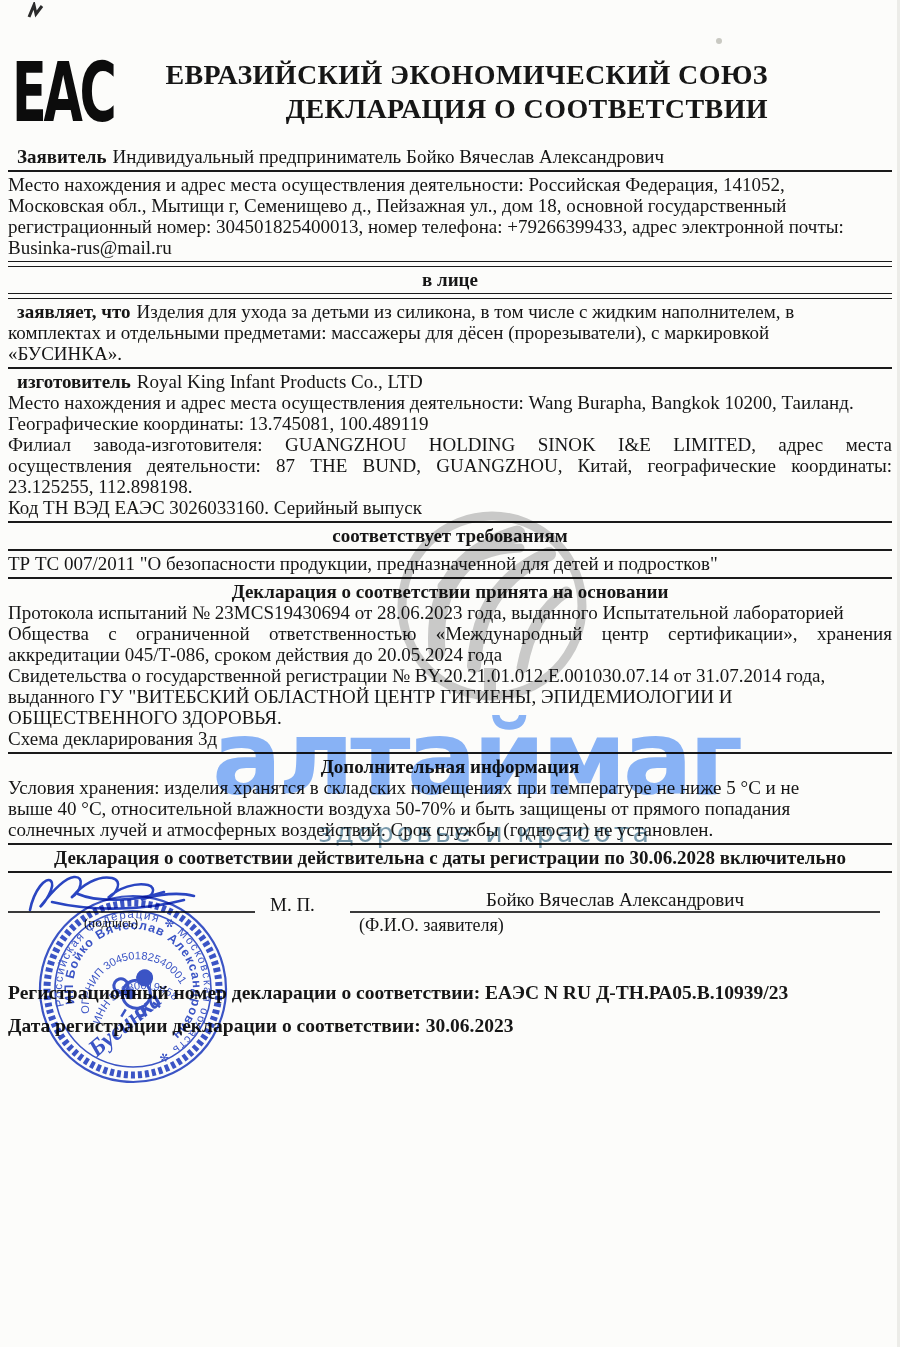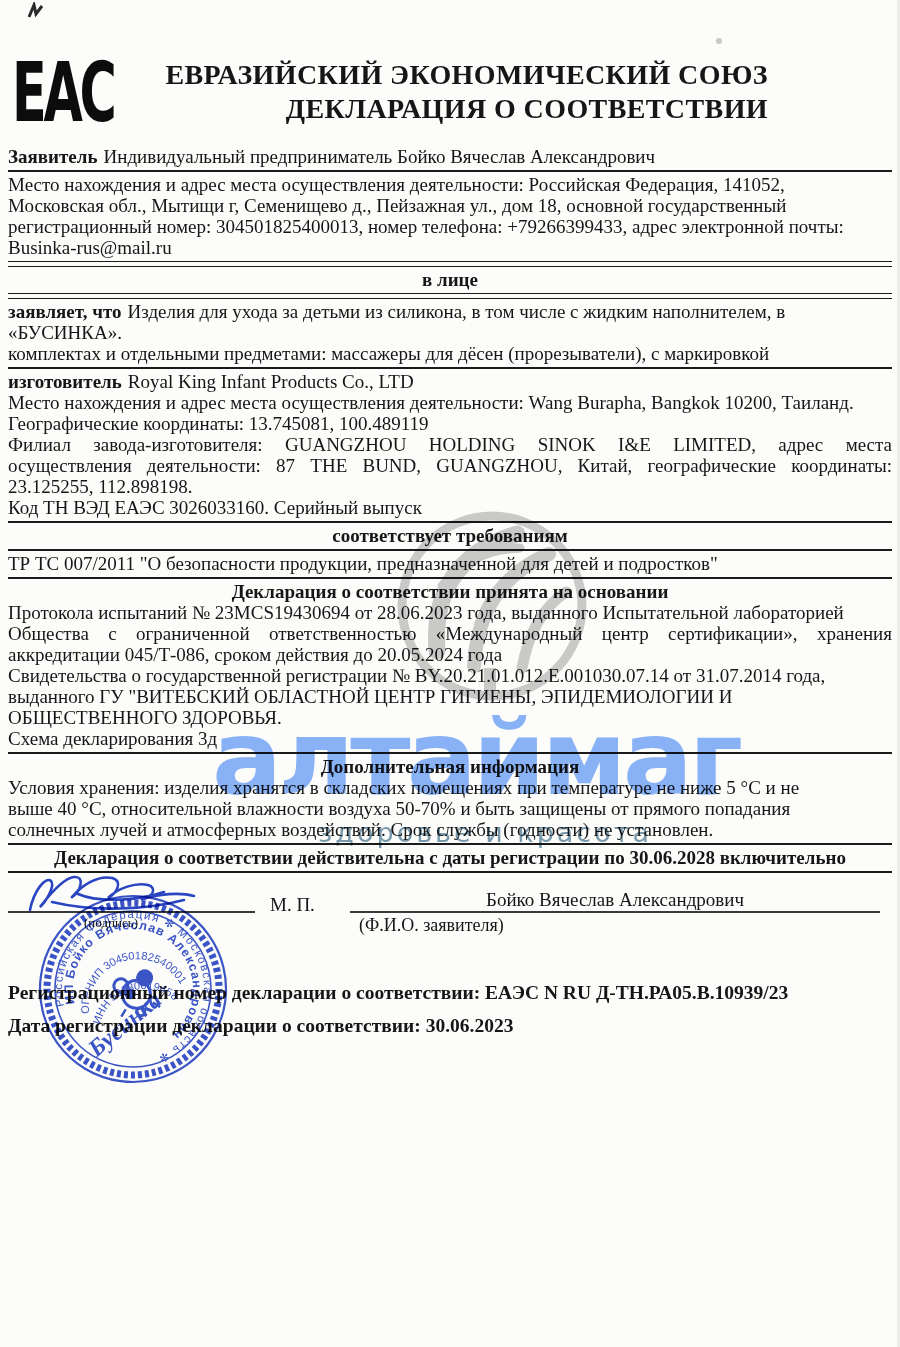--- a/index.html
+++ b/index.html
@@ -8,21 +8,21 @@
   
   .eac{position:absolute;left:12px;top:52px;font-family:"DejaVu Sans",sans-serif;
        font-weight:bold;font-size:62px;letter-spacing:-4px;color:#0c0c0c;
        transform:scale(0.82,1.32);transform-origin:top left;line-height:62px;}
   .title{position:absolute;left:118px;top:58px;width:650px;text-align:right;
          font-weight:bold;font-size:28px;line-height:34px;letter-spacing:.4px;}
   
   #flow{position:absolute;left:8px;top:146px;width:884px;z-index:1;}
   .row{font-size:19px;line-height:21px;white-space:nowrap;}
   .b{font-weight:bold;text-align:center;}
-  .lbl{font-weight:bold;padding-right:6px;}
+  .lbl{font-weight:bold;padding-right:6px;margin-left:9px;}
   .just{white-space:normal;text-align:justify;text-align-last:justify;}
   .rule{border-top:2px solid #1a1a1a;margin:3px 0 2px;}
   .drule{border-top:1.7px solid #1a1a1a;border-bottom:1.7px solid #1a1a1a;height:4px;margin:3px 0 2px;}
   
   .abs{position:absolute;}
   .sigline{left:8px;top:911px;width:247px;border-top:2px solid #3a3a3a;z-index:1;}
   .sigcap{left:84px;top:915px;font-size:13px;z-index:1;}
   .mp{left:270px;top:894px;font-size:19px;z-index:1;}
   .fioname{left:350px;top:889px;width:530px;text-align:center;font-size:19px;z-index:1;}
   .fioline{left:350px;top:911px;width:530px;border-top:2px solid #3a3a3a;z-index:1;}
@@ -66,22 +66,22 @@
     <div class="row">регистрационный номер: 304501825400013, номер телефона: +79266399433, адрес электронной почты:</div>
     <div class="row">Businka-rus@mail.ru</div>
     <div class="drule"></div>
 
     <div class="row b">в лице</div>
     <div class="drule"></div>
 
     <div class="row">
       <span class="lbl">заявляет, что</span><span>Изделия для ухода за детьми из силикона, в том числе с жидким наполнителем, в</span>
     </div>
+    <div class="row">комплектах и отдельными предметами: массажеры для дёсен (прорезыватели), с маркировкой</div>
     <div class="row">«БУСИНКА».</div>
-    <div class="row">комплектах и отдельными предметами: массажеры для дёсен (прорезыватели), с маркировкой</div>
     <div class="rule"></div>
 
     <div class="row">
       <span class="lbl">изготовитель</span><span>Royal King Infant Products Co., LTD</span>
     </div>
     <div class="row">Место нахождения и адрес места осуществления деятельности: Wang Burapha, Bangkok 10200, Таиланд.</div>
     <div class="row">Географические координаты: 13.745081, 100.489119</div>
     <div class="row just">Филиал завода-изготовителя: GUANGZHOU HOLDING SINOK I&amp;E LIMITED, адрес места</div>
     <div class="row just">осуществления деятельности: 87 THE BUND, GUANGZHOU, Китай, географические координаты:</div>
     <div class="row">23.125255, 112.898198.</div>

